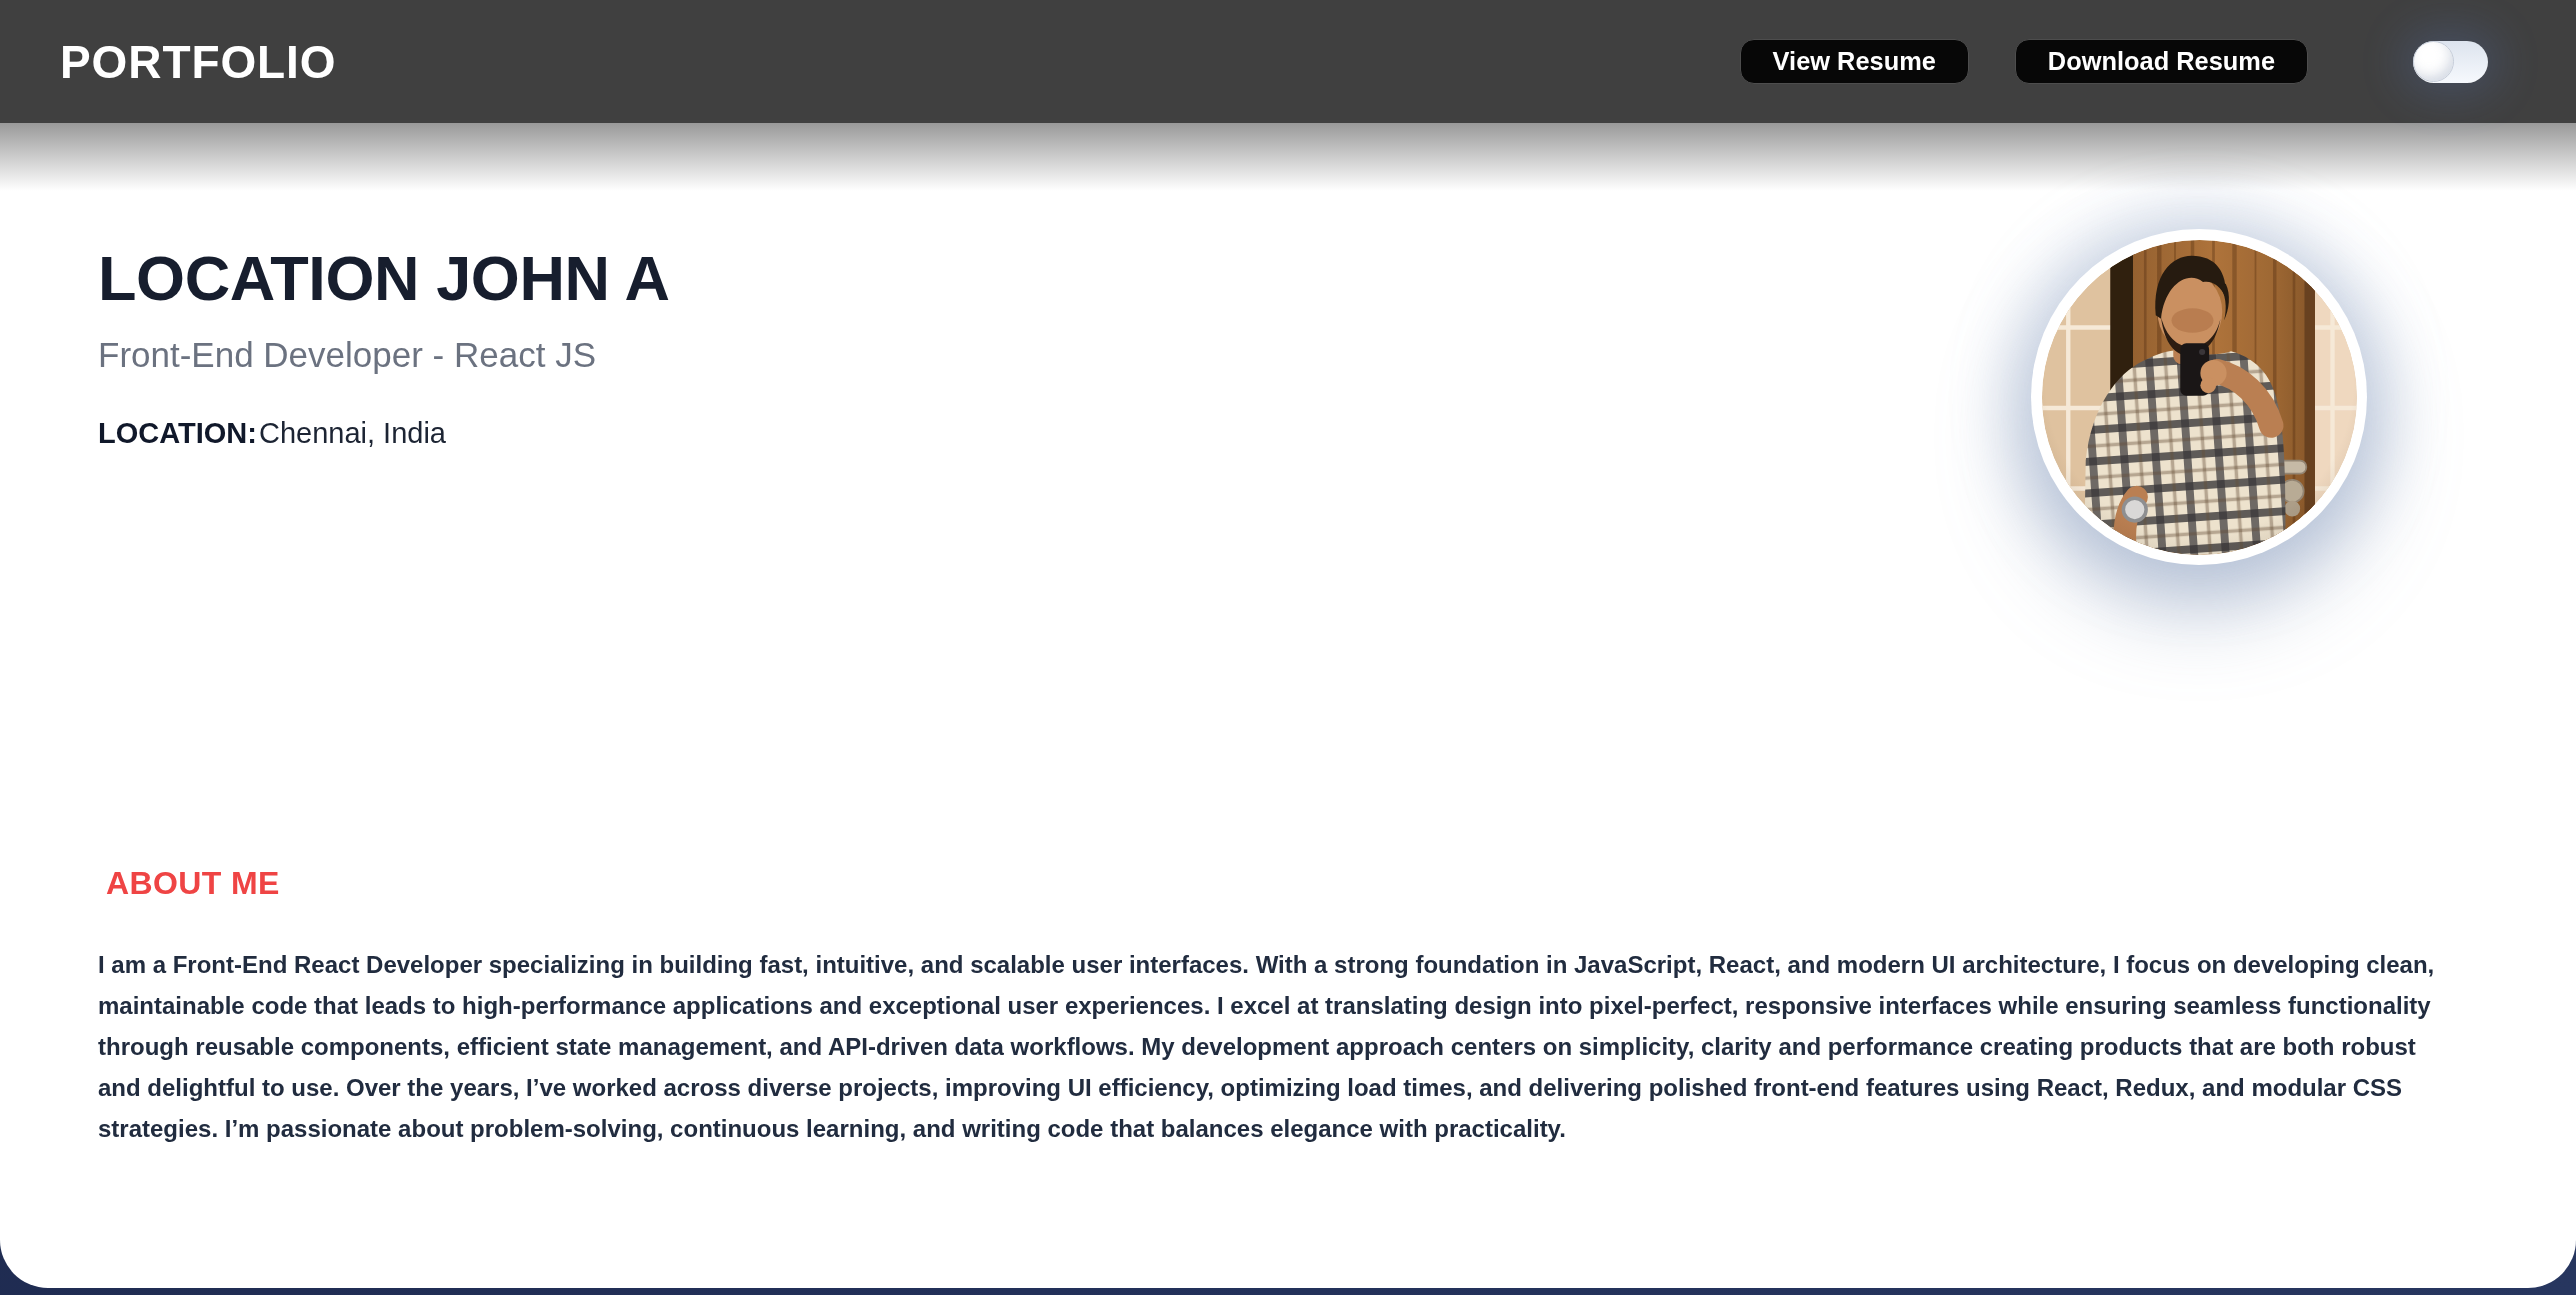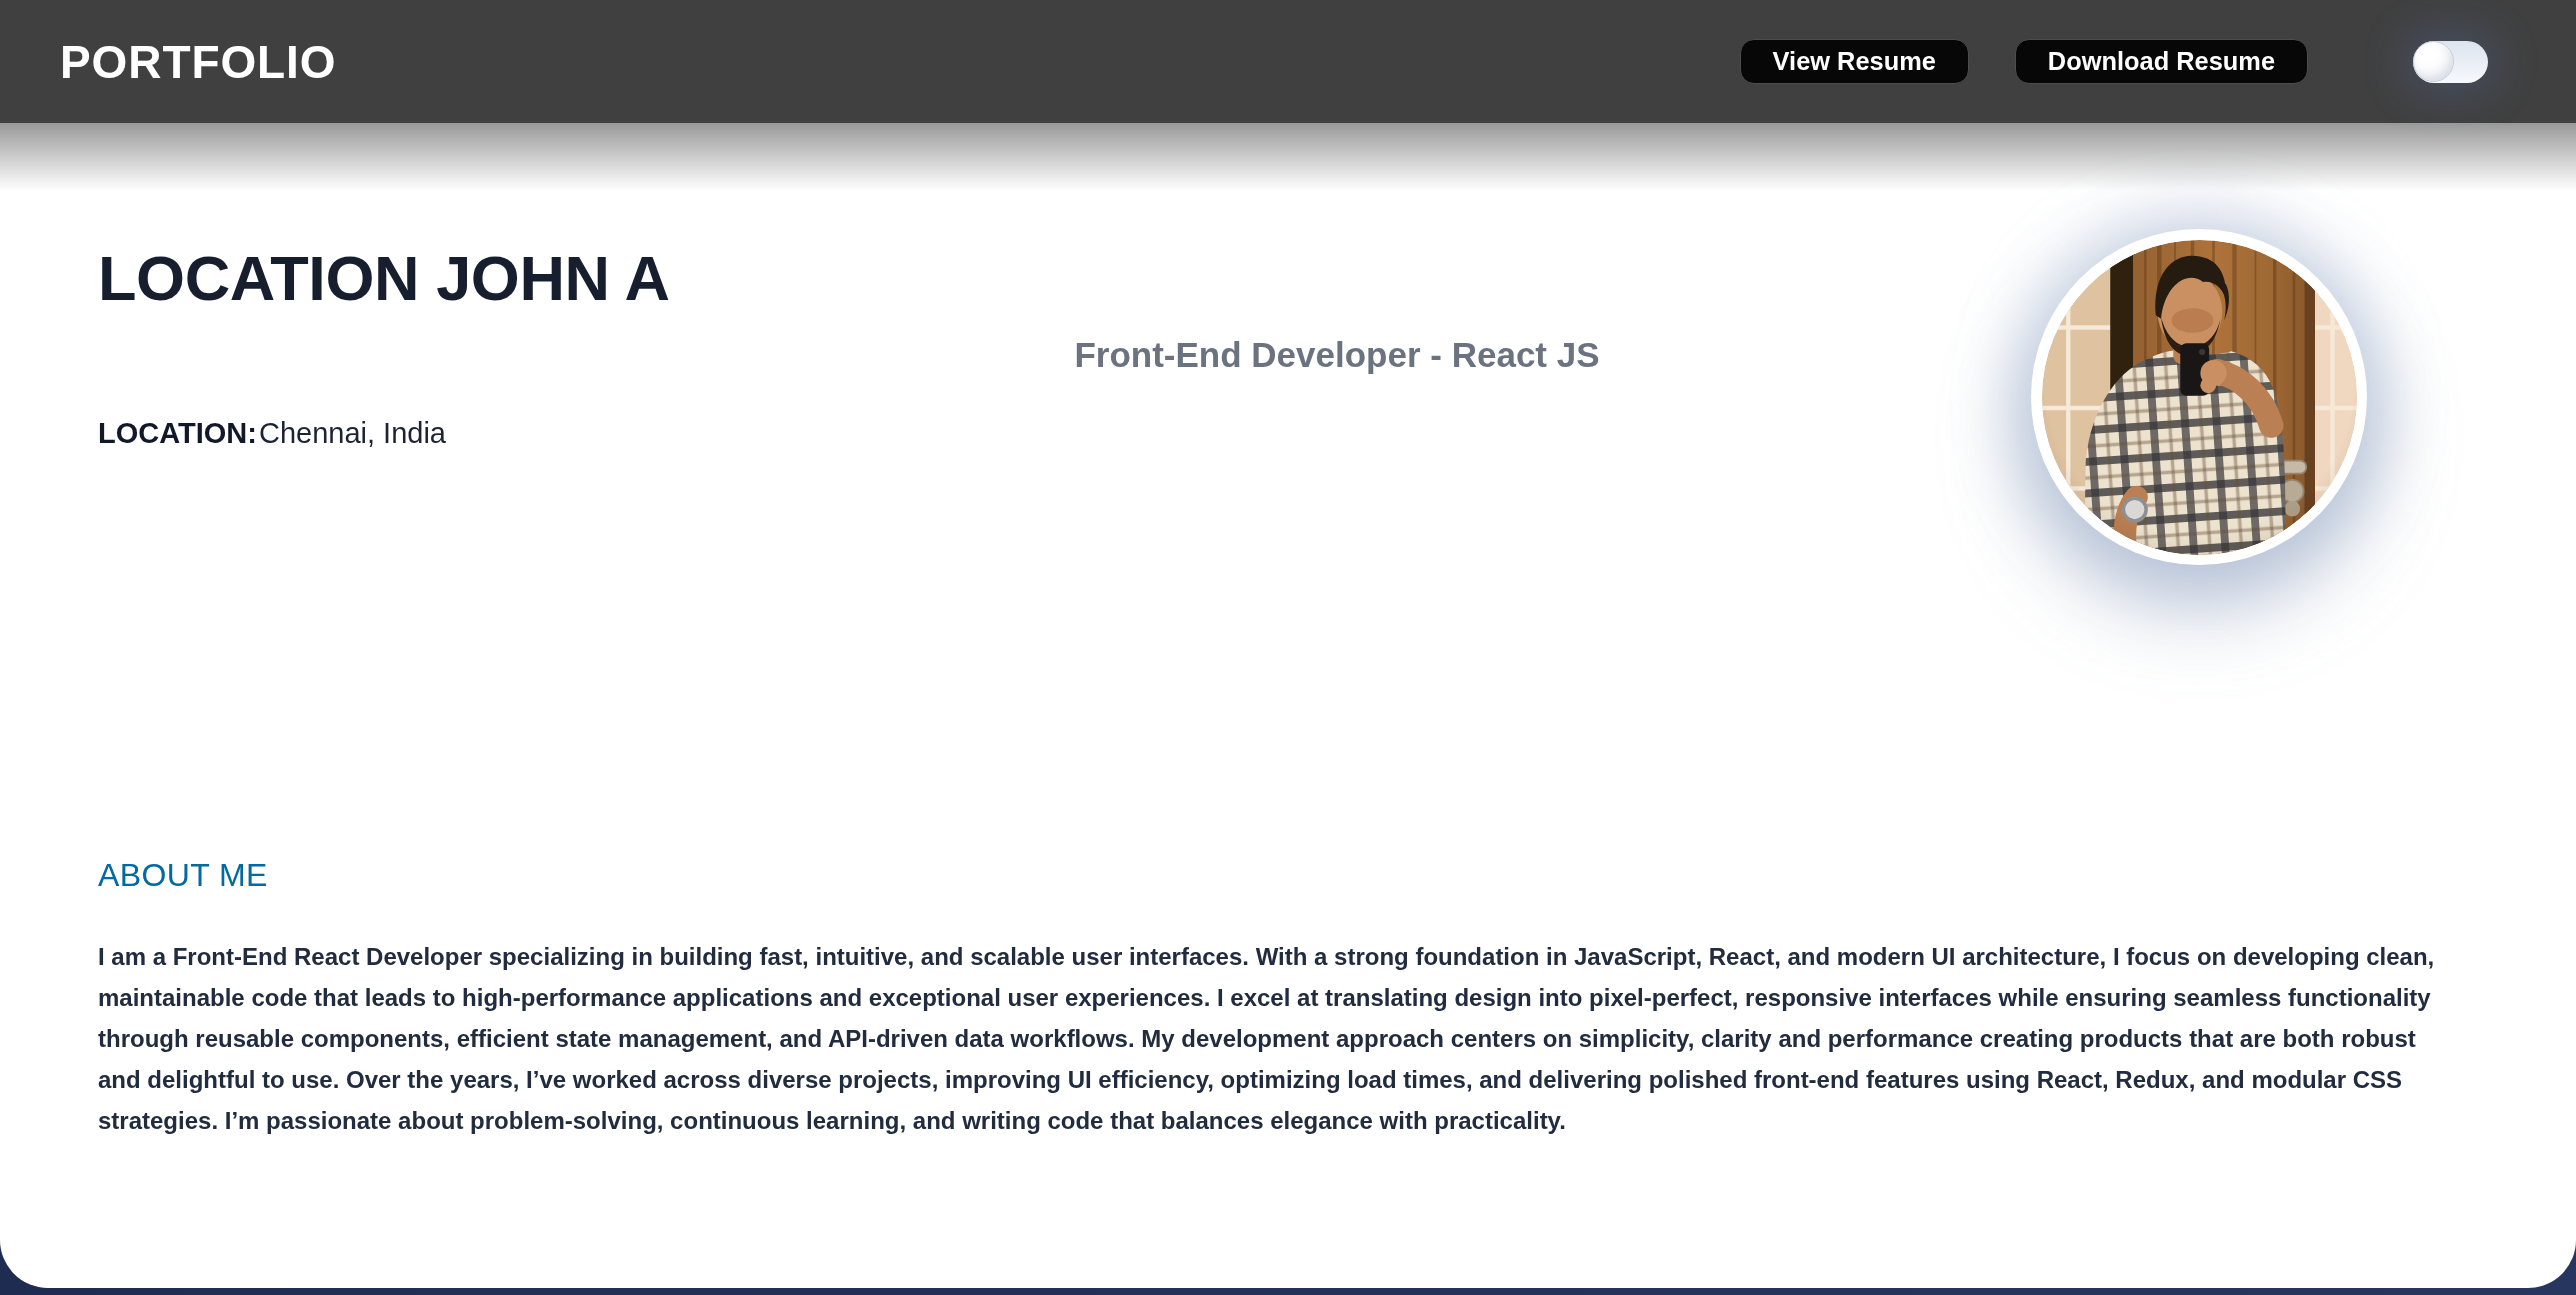--- a/index.html
+++ b/index.html
@@ -69,23 +69,22 @@
 
   
   .hero { position: relative; padding: 124px 0 0 98px; }
   .hero-name {
     margin: 0; line-height: 1;
     font-size: 63px; font-weight: 800; letter-spacing: -0.4px;
     color: #171e2e;
   }
   .hero-role {
     margin-top: 24.5px;
-    font-size: 35px; font-weight: 700;
+    font-size: 35px; font-weight: 400;
     color: #6b7280;
-    text-align: center;
   }
   .hero-location { margin-top: 42px; font-size: 29px; color: #1c2433; }
   .hero-location .label { font-weight: 800; color: #10182a; margin-top: 48px; }
   .hero-location .value { font-weight: 400; margin-left: 2px; }
 
   
   .photo-wrap {
     position: absolute; top: 106px; left: 2031px;
     width: 315px; height: 315px;
     border-radius: 50%;
@@ -96,23 +95,23 @@
       0 39px 83px 8.8px rgba(120, 140, 175, 0.40);
   }
   .photo-circle {
     width: 315px; height: 315px; border-radius: 50%;
     overflow: hidden; display: block;
   }
 
   
   .about { position: absolute; left: 98px; right: 130px; top: 734px; }
   .about-heading {
-    margin: 0;
-    font-size: 32px; font-weight: 400; letter-spacing: 0.4px;
-    color: #0369a1;
+    margin: 8px;
+    font-size: 32px; font-weight: 700; letter-spacing: 0.4px;
+    color: #ef4444;
   }
   .about-body {
     margin: 42px 0 0 0;
     font-size: 24px; line-height: 41px; font-weight: 700;
     color: #212c3f;
   }
 </style>
 </head>
 <body>
 

